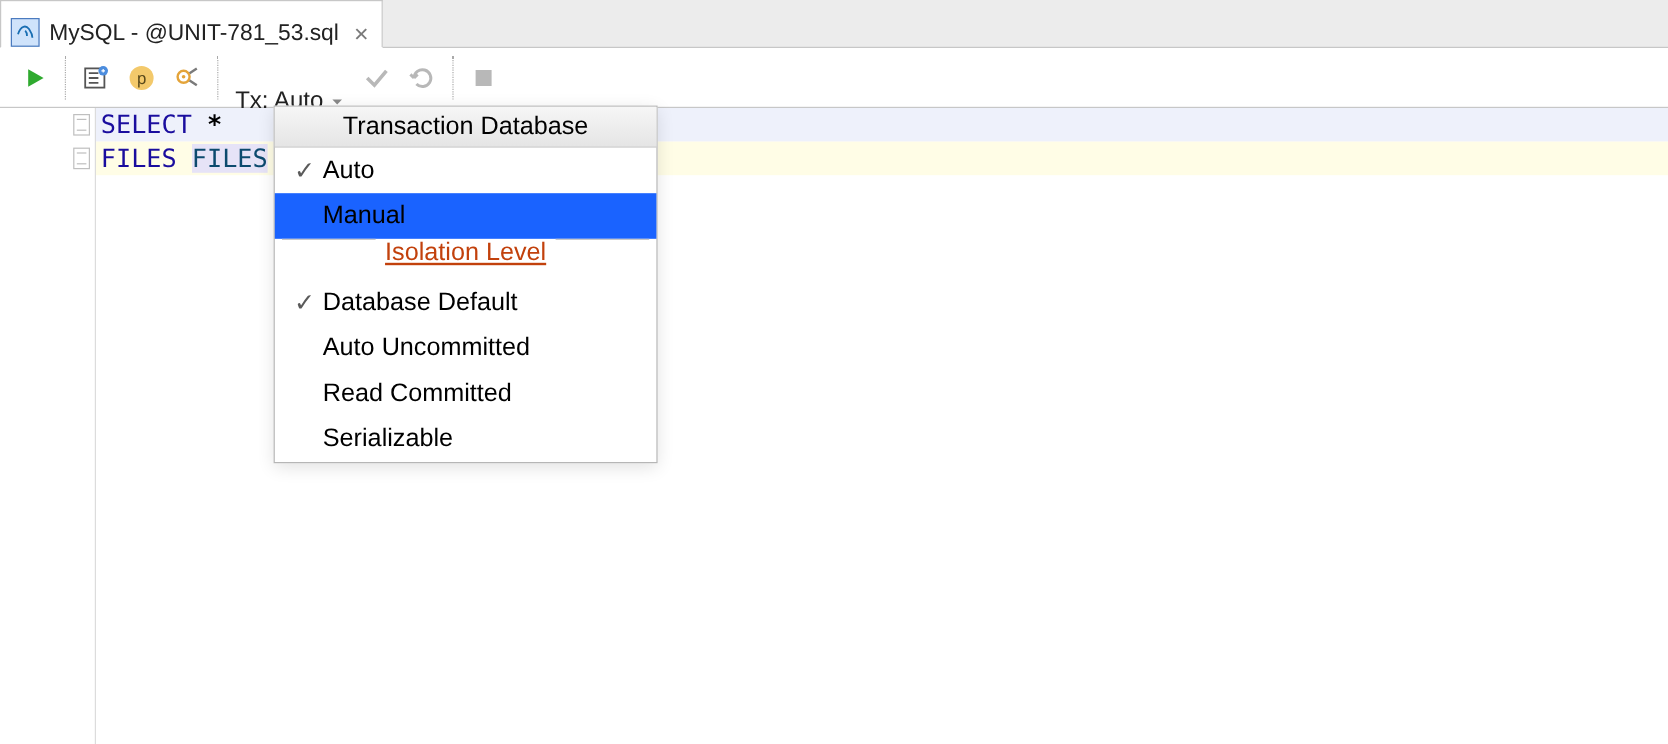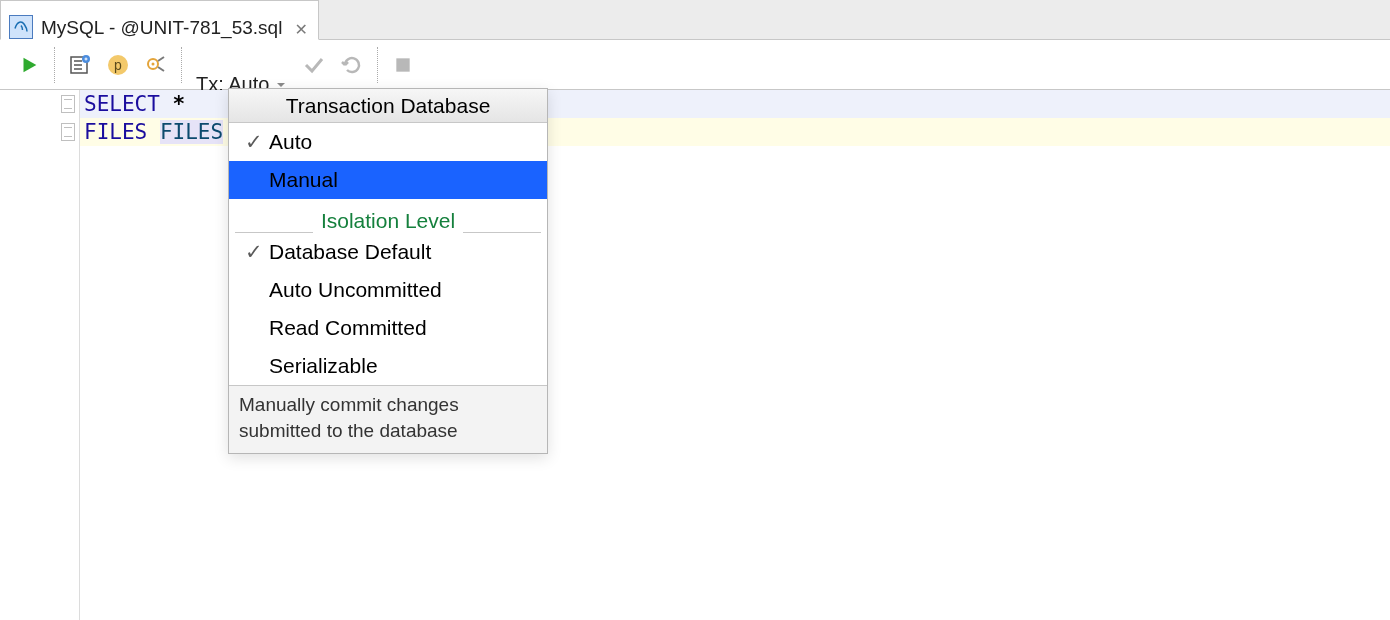--- a/index.html
+++ b/index.html
@@ -137,25 +137,26 @@
   .popup .item {
     height: 38px;
     display: flex; align-items: center;
     padding-left: 16px;
   }
   .popup .chk {
     width: 24px; color: #5a5a5a;
   }
   .popup .item.sel { background: #1a63ff; color: #000000; }
   .popup .sep {
-    display: flex; align-items: flex-end;
+    display: flex; align-items: flex-start;
     height: 34px;
-    color: #15803d;
+    color: #c2410c;
     padding: 0 6px;
     gap: 8px;
+    text-decoration: underline;
   }
   .popup .sep .ln {
     flex: 1; height: 1px; background: #c7c7c7;
   }
   .popup .desc {
     border-top: 1px solid #c7c7c7;
     background: #f3f3f3;
     font-size: 19px;
     color: #333;
     padding: 6px 10px 10px 10px;
@@ -279,16 +280,15 @@
           </div>
           <div class="item">
             <span class="chk"></span>
             <span>Read Committed</span>
           </div>
           <div class="item">
             <span class="chk"></span>
             <span>Serializable</span>
           </div>
         </div>
-      <div class="desc">Manually commit changes submitted to the database</div>
     </div>
   </div>
 </div>
 
 </body></html>

